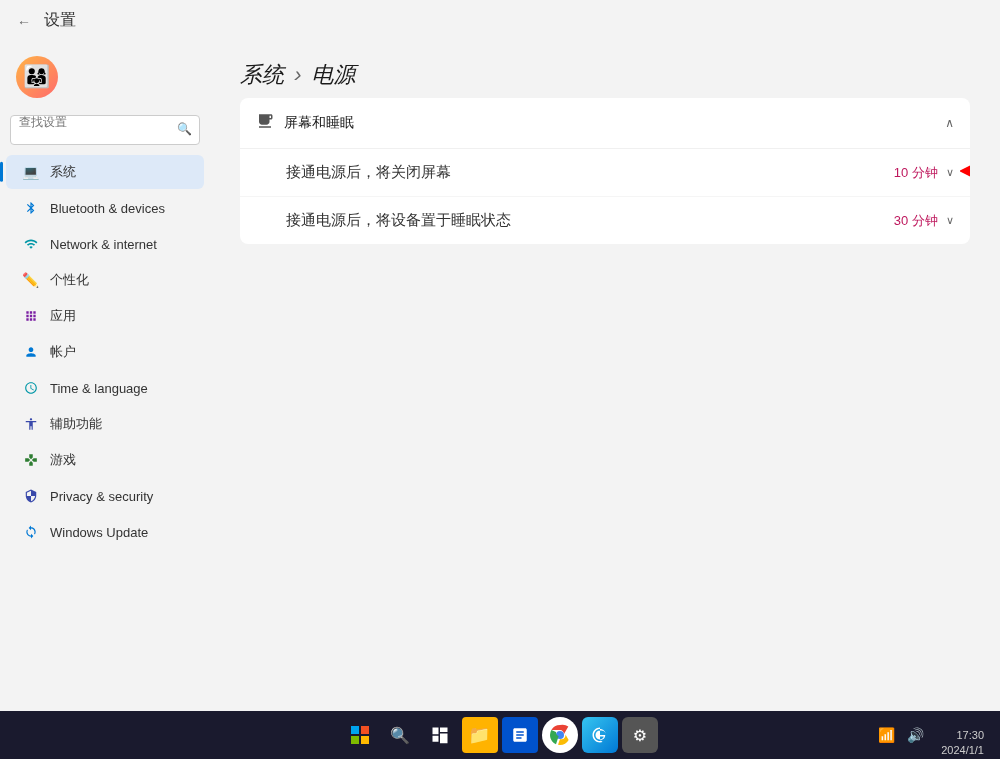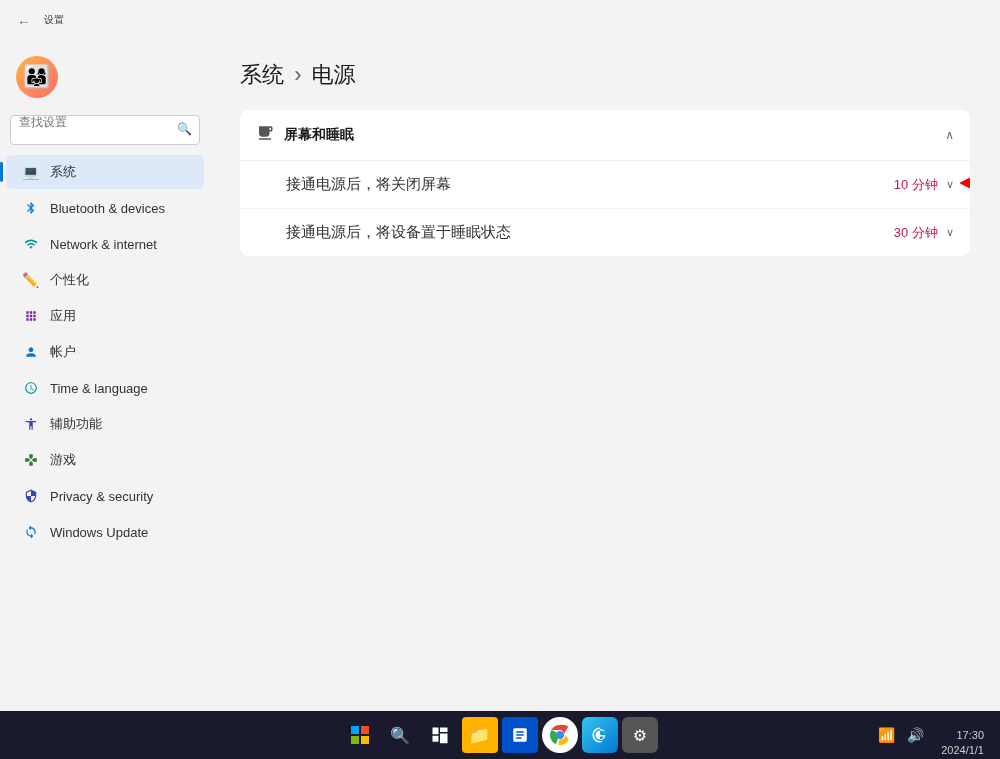--- a/index.html
+++ b/index.html
@@ -55,21 +55,21 @@
     }
     .titlebar-back {
       width: 24px; height: 24px;
       border-radius: 50%;
       display: flex; align-items: center; justify-content: center;
       cursor: pointer;
       color: #666;
       font-size: 14px;
     }
     .titlebar-title {
-      font-size: 10px;
+      font-size: 16px;
       color: #333;
     }
 
     
     .content-area {
       flex: 1;
       display: flex;
       overflow: hidden;
     }
 
@@ -160,21 +160,22 @@
       border-radius: 2px;
     }
 
     
     .main-content {
       flex: 1;
       padding: 20px 30px;
       overflow-y: auto;
     }
     .page-header {
-      margin-bottom: 20px;
+      margin-bottom: 8px;
+      font-style: italic;
     }
     .breadcrumb {
       font-size: 22px;
       color: #1a1a1a;
       font-weight: 400;
     }
     .breadcrumb .sep { color: #666; margin: 0 4px; }
 
     
     .settings-card {
@@ -189,21 +190,21 @@
       justify-content: space-between;
       padding: 14px 16px;
       border-bottom: 1px solid #f0f0f0;
       cursor: pointer;
     }
     .card-header-left {
       display: flex;
       align-items: center;
       gap: 10px;
       font-size: 14px;
-      font-weight: 700;
+      font-weight: 400;
       color: #1a1a1a;
     }
     .card-header-icon {
       color: #555;
       font-size: 16px;
     }
     .card-header-chevron {
       color: #666;
       font-size: 12px;
     }

